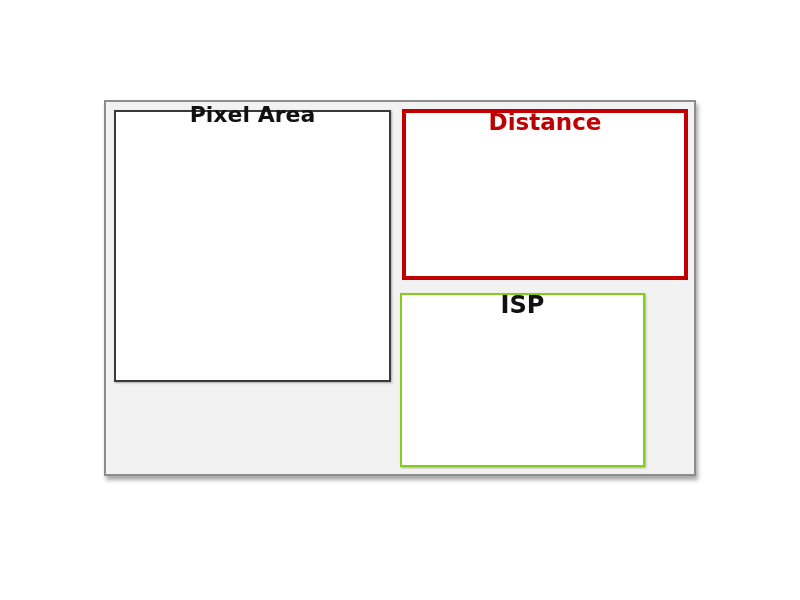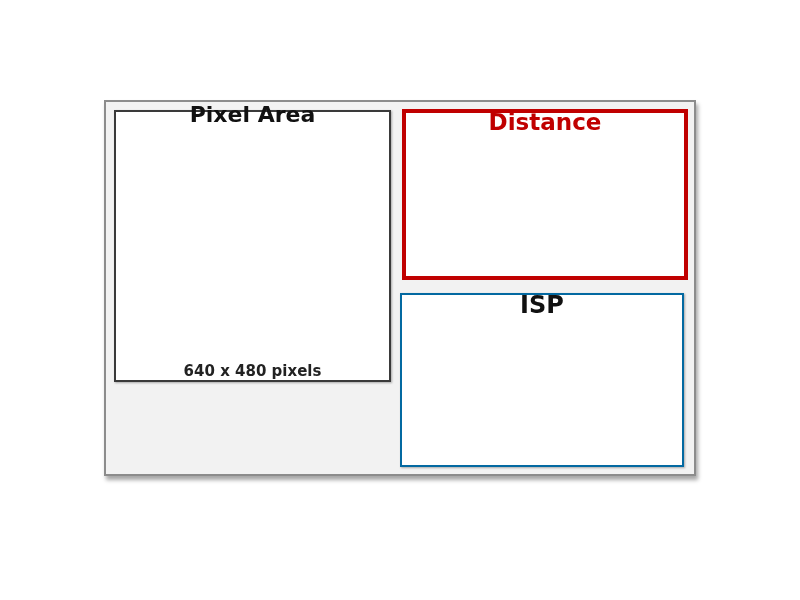--- a/index.html
+++ b/index.html
@@ -6,37 +6,36 @@
   body { width:800px; height:600px; background:#ffffff; position:relative; overflow:hidden;
          font-family:"DejaVu Sans", "Liberation Sans", sans-serif; }
   .frame { position:absolute; left:104px; top:100px; width:588px; height:372px;
            background:#f2f2f2; border:2px solid #8c8c8c;
            box-shadow: 2px 4px 4px rgba(0,0,0,0.35); }
   .block { position:absolute; background:#ffffff; box-sizing:border-box;
            display:flex; flex-direction:column; align-items:center; justify-content:space-between; text-align:center; }
   .pixel { left:114px; top:110px; width:277px; height:272px; border:2px solid #3a3a3a;
            box-shadow: 1px 1px 2px rgba(0,0,0,0.3); }
   .dist  { left:402px; top:109px; width:286px; height:171px; border:4px solid #c00000; }
-  .isp   { left:400px; top:293px; width:284px; height:174px; border:2px solid #0369a1;
+  .isp   { left:400px; top:293px; width:245px; height:174px; border:2px solid #84cc16;
            box-shadow: 1px 1px 2px rgba(0,0,0,0.3); }
   .title { font-weight:bold; font-size:22px; color:#111111; line-height:1.2; }
   .sub   { font-weight:bold; font-size:15px; color:#222222; margin-top:16px; }
   .red   { color:#c00000; font-size:23px; font-weight:bold; line-height:1.32; }
   .pixel .title { margin-top:-10px; }
   .dist .red { margin-top:-6px; }
   .isp .title { font-weight:normal; font-size:24px; font-weight:bold; margin-top:-4px; }
 </style>
 </head>
 <body>
 
 <div class="frame"></div>
 
 <div class="block pixel">
   <div class="title">Pixel Area</div>
-  <div class="sub">640 x 480 pixels</div>
 </div>
 
 <div class="block dist">
   <div class="red">Distance</div>
 </div>
 
 <div class="block isp">
   <div class="title">ISP</div>
 </div>
 

